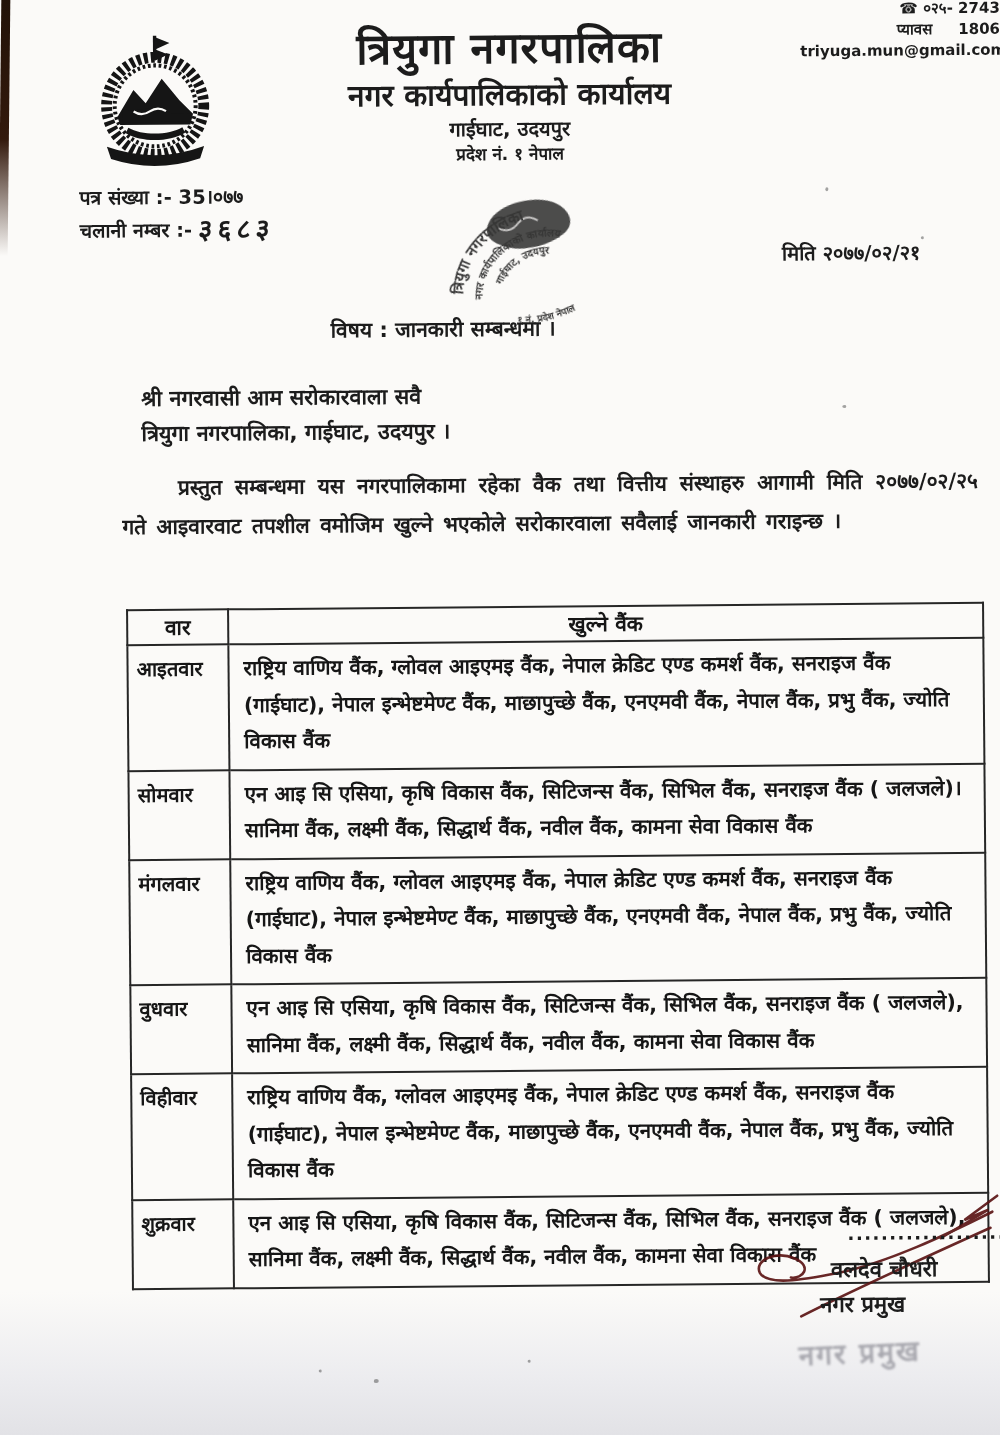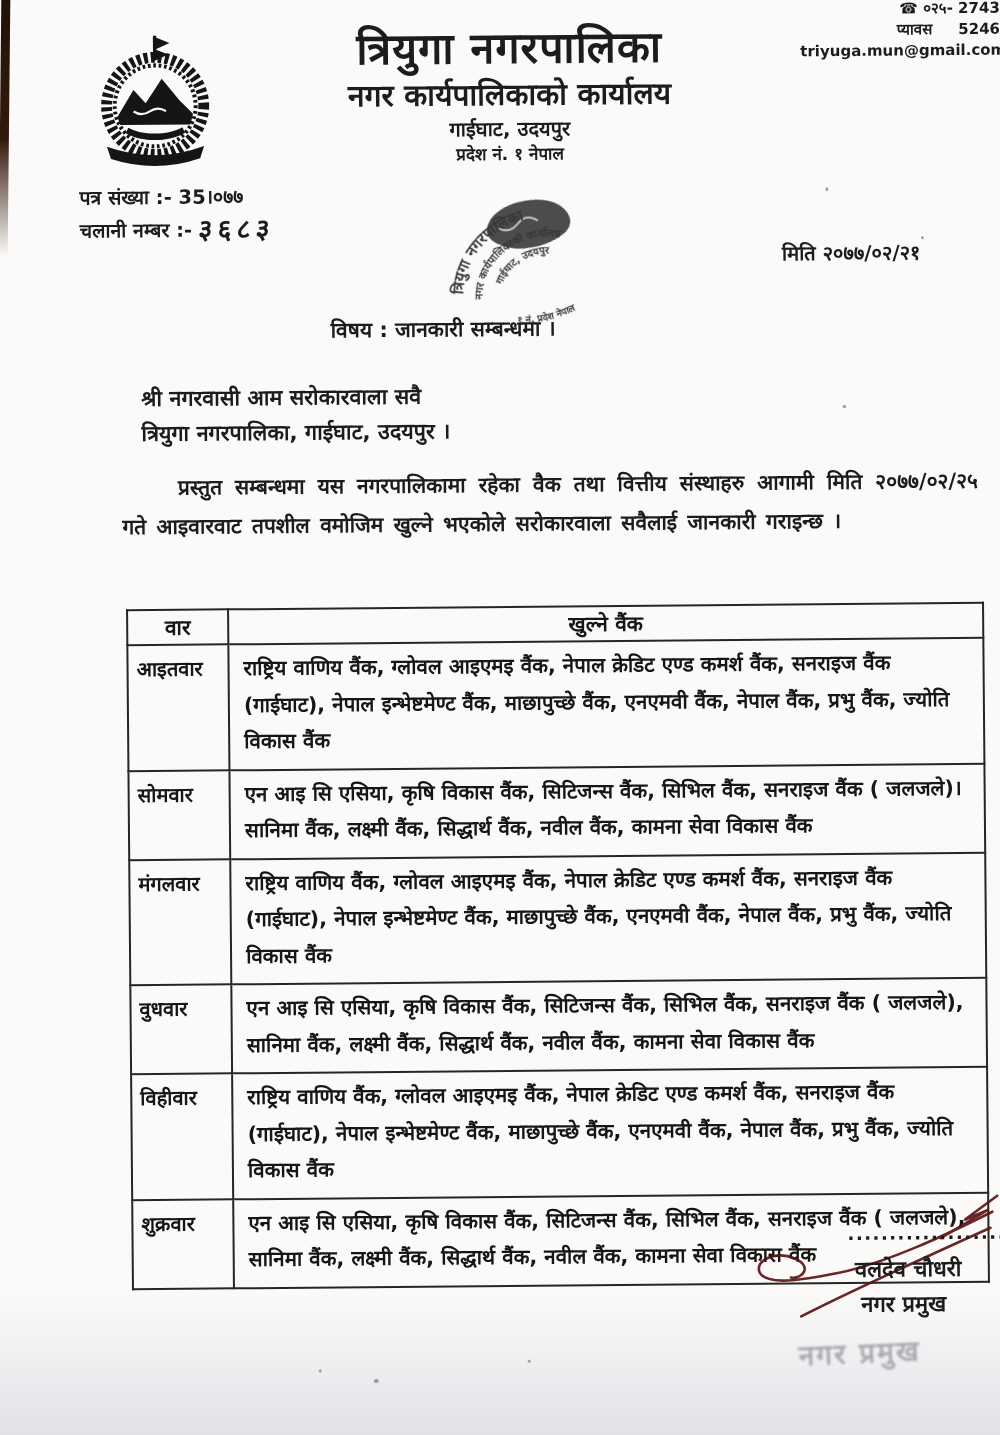--- a/index.html
+++ b/index.html
@@ -55,22 +55,22 @@
   .schedule { position:absolute; left:127px; top:606px; width:858px; border-collapse:collapse; table-layout:fixed; }
   .schedule th, .schedule td { border:2.4px solid #262626; font-weight:bold; color:#161616; }
   .schedule th { font-size:21px; padding:2px 4px 3px 4px; text-align:center; }
   .schedule .day-col { width:101px; }
   .day-cell { vertical-align:top; font-size:20px; padding:9px 2px 4px 8px; }
   .banks-cell { font-size:20.5px; line-height:36.5px; padding:5px 12px 9px 14px; text-align:left; }
 
   
   .sign-svg { position:absolute; left:738px; top:1192px; width:260px; height:150px; }
   .sig-dots { position:absolute; left:843px; top:1226px; font-size:18px; font-weight:bold; letter-spacing:1.5px; }
-  .sig-name { position:absolute; left:850px; top:1256px; font-size:22px; font-weight:bold; }
-  .sig-role { position:absolute; left:856px; top:1291px; font-size:22px; font-weight:bold; }
+  .sig-name { position:absolute; left:826px; top:1256px; font-size:22px; font-weight:bold; }
+  .sig-role { position:absolute; left:815px; top:1291px; font-size:22px; font-weight:bold; }
   .faded-stamp {
     position:absolute; left:793px; top:1336px; font-size:28px; font-weight:bold;
     color:#6d6d78; opacity:.55; filter:blur(1.1px); transform:rotate(-2deg); letter-spacing:2px;
   }
 
   .speck { position:absolute; border-radius:50%; background:#5a5a5a; opacity:.55; }
 </style>
 </head>
 <body>
 
@@ -100,21 +100,21 @@
       <div class="province-line">प्रदेश नं. १ नेपाल</div>
     </div>
 
     <div class="contact">
       <div>
         <span>☎</span>
         <span>०२५- 2743</span>
       </div>
       <div class="fax-row">
         <span>प्यावस</span>
-        <span>5246</span>
+        <span>1806</span>
       </div>
       <div class="email">triyuga.mun@gmail.com</div>
     </div>
 
     <div class="refs">
       <div>
         <span>पत्र संख्या :-</span>
         <span>35।०७७</span>
       </div>
       <div>

